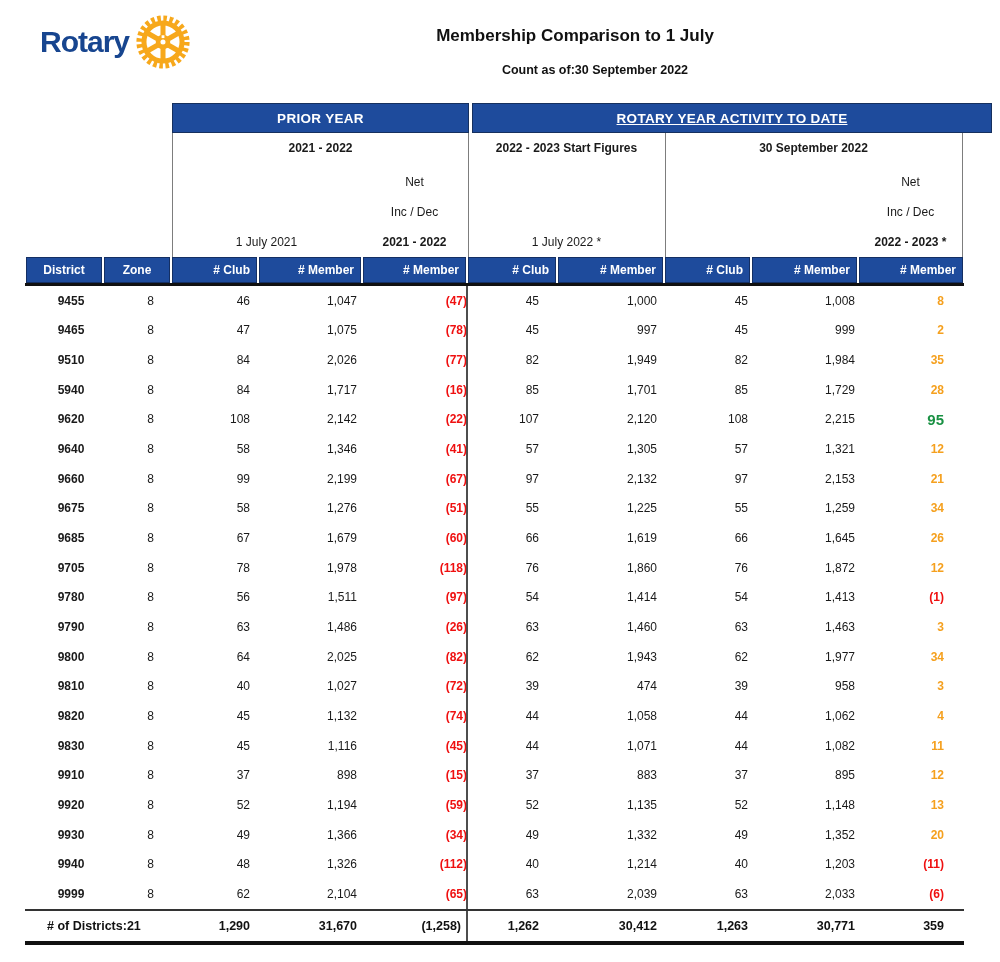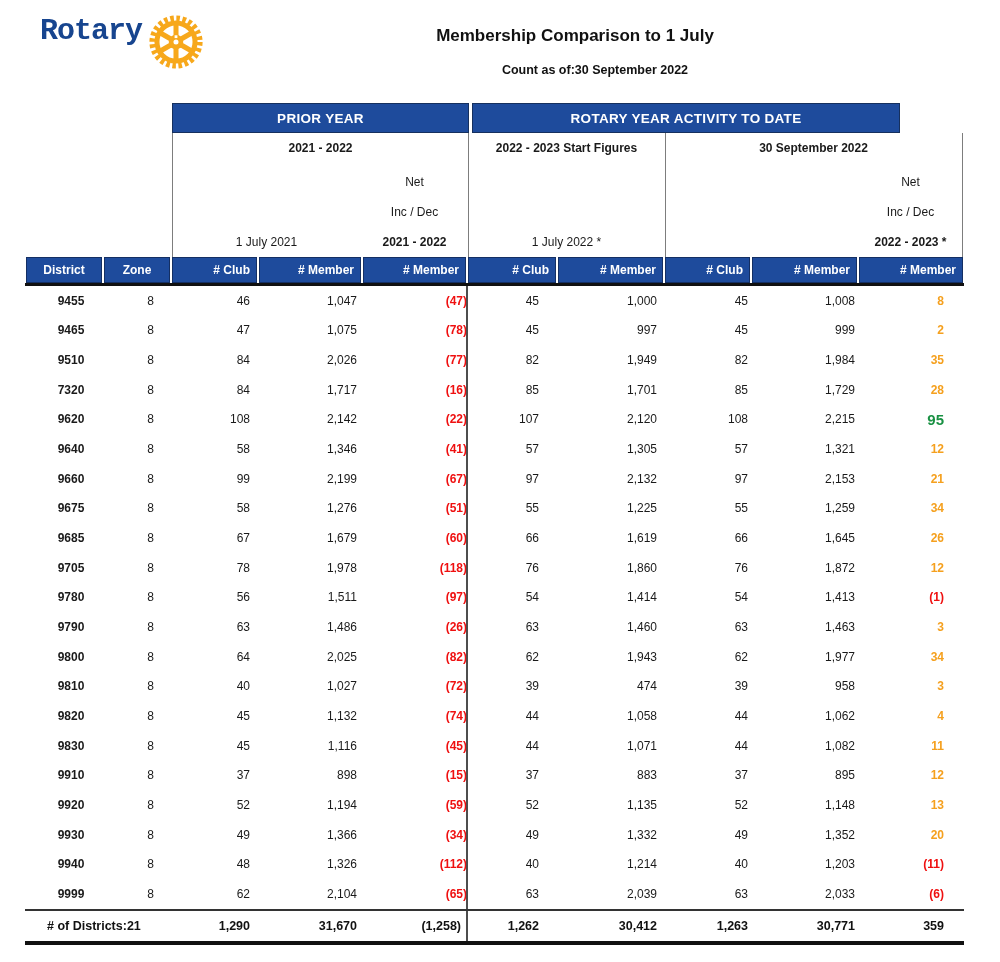--- a/index.html
+++ b/index.html
@@ -1,36 +1,36 @@
 <!DOCTYPE html>
 <html><head>
 <meta charset="utf-8">
 <style>
   html,body{margin:0;padding:0;}
   body{
     width:1000px;height:962px;background:#ffffff;position:relative;overflow:hidden;
     font-family:"Liberation Sans","DejaVu Sans",sans-serif;color:#1a1a1a;
   }
   
-  #logo{position:absolute;left:40px;top:14px;display:flex;align-items:flex-start;gap:6px;font-family:Liberation Mono, monospace;}
+  #logo{position:absolute;left:40px;top:14px;display:flex;align-items:center;gap:6px;}
   #logo .brand{font-size:30px;font-weight:bold;color:#17458F;letter-spacing:-1px;}
   #title{position:absolute;left:300px;top:26px;width:550px;text-align:center;
          font-size:17px;font-weight:bold;color:#111;}
   #subtitle{position:absolute;left:320px;top:63px;width:550px;text-align:center;
             font-size:12.5px;font-weight:bold;color:#111;}
 
   
   #tbl{position:absolute;left:25px;top:103px;width:939px;height:842px;}
 
   
   .band{position:absolute;top:0;height:30px;background:var(--blue);
         border:1px solid #16305E;box-sizing:border-box;color:#fff;font-weight:bold;
         font-size:13.5px;display:flex;align-items:center;justify-content:center;letter-spacing:.3px;}
   #band-py{left:147px;width:297px;}
-  #band-ry{left:447px;width:428px;}
+  #band-ry{left:447px;width:520px;text-decoration:underline;}
 
   
   #subhead{position:absolute;left:147px;top:30px;width:791px;height:124px;
            border-left:1px solid #7d7d7d;border-right:1px solid #7d7d7d;box-sizing:border-box;}
   .vline{position:absolute;top:0;width:1px;height:124px;background:#7d7d7d;}
   .sh{position:absolute;height:16px;font-size:12px;display:flex;align-items:center;justify-content:center;white-space:nowrap;}
   .sh.b{font-weight:bold;}
 
   
   .grid{display:grid;grid-template-columns:78px 68px 87px 104px 105px 90px 107px 87px 107px 106px;}
@@ -158,21 +158,21 @@
       <div class="cell c-district">9510</div>
       <div class="cell c-zone">8</div>
       <div class="cell num c3">84</div>
       <div class="cell num c4">2,026</div>
       <div class="cell num c5">(77)</div>
       <div class="cell num c6">82</div>
       <div class="cell num c7">1,949</div>
       <div class="cell num c8">82</div>
       <div class="cell num c9">1,984</div>
       <div class="cell num c10 net-pos">35</div>
-      <div class="cell c-district">7320</div>
+      <div class="cell c-district">5940</div>
       <div class="cell c-zone">8</div>
       <div class="cell num c3">84</div>
       <div class="cell num c4">1,717</div>
       <div class="cell num c5">(16)</div>
       <div class="cell num c6">85</div>
       <div class="cell num c7">1,701</div>
       <div class="cell num c8">85</div>
       <div class="cell num c9">1,729</div>
       <div class="cell num c10 net-pos">28</div>
       <div class="cell c-district">9620</div>

